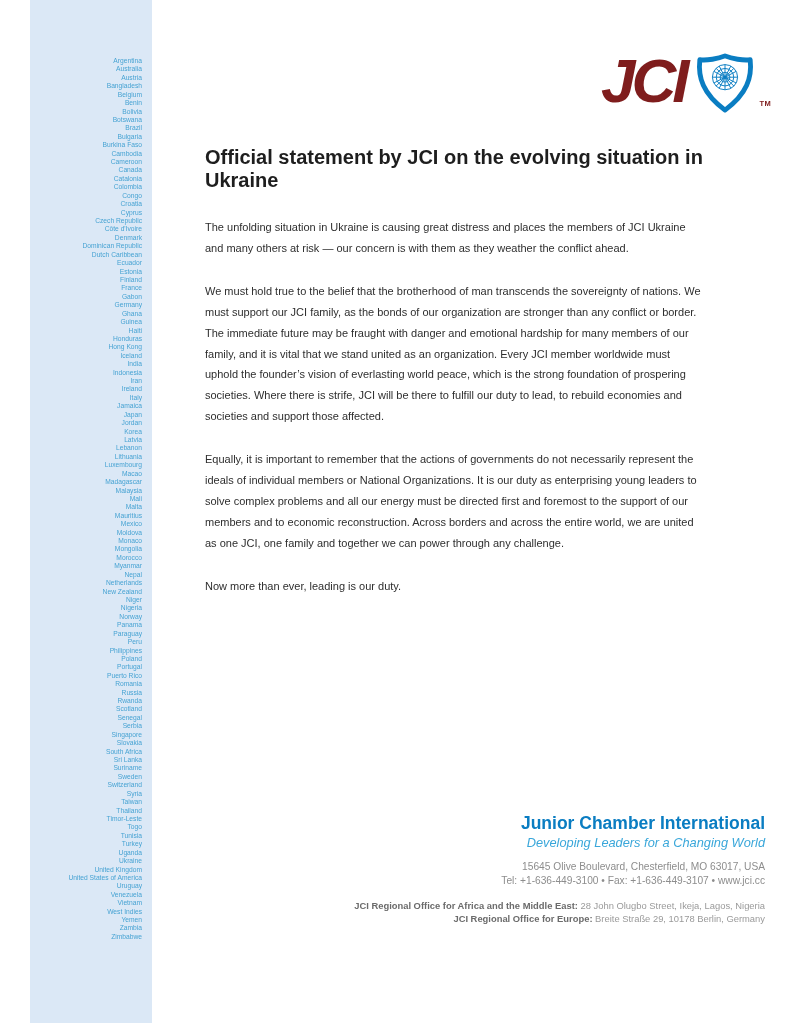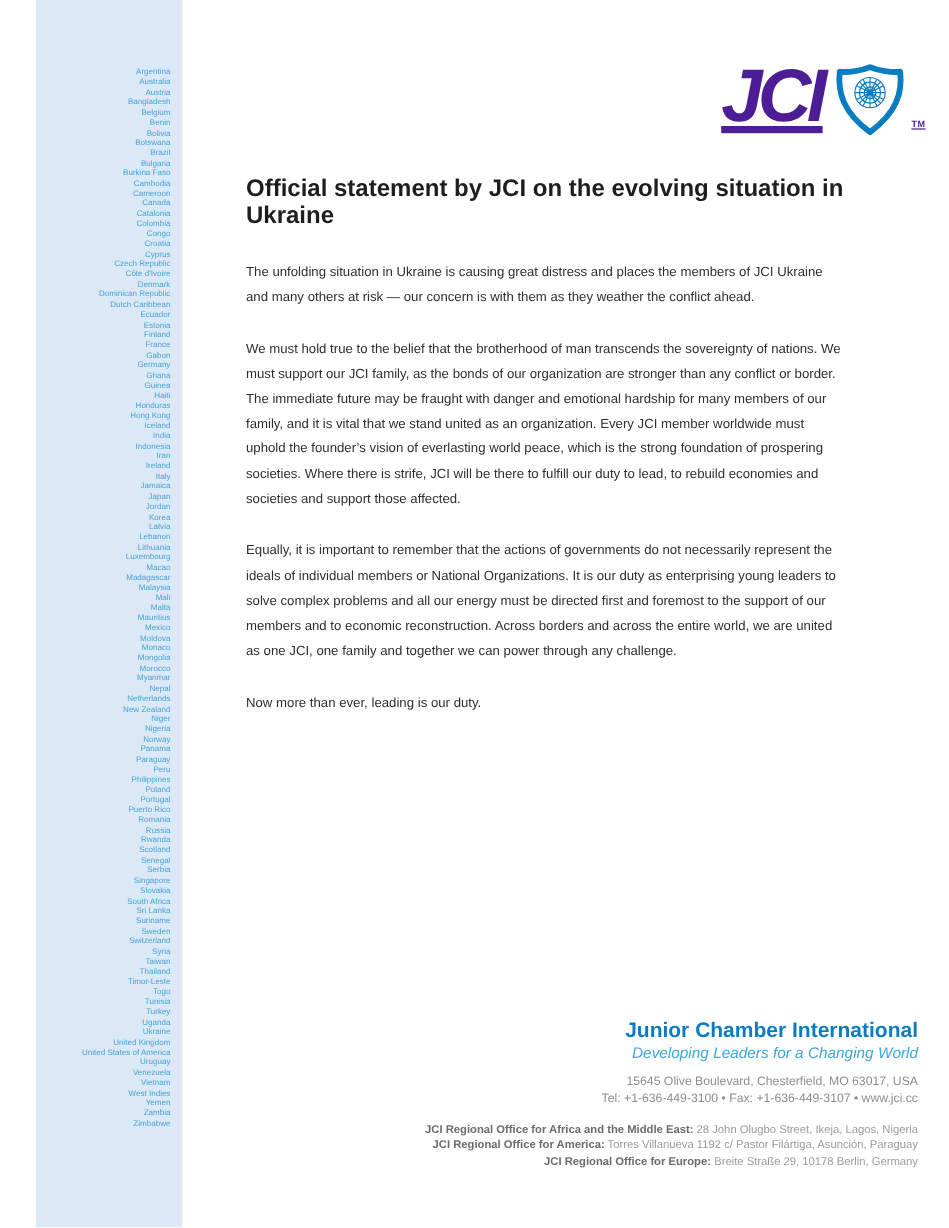--- a/index.html
+++ b/index.html
@@ -22,22 +22,21 @@
   .country{
     font-size:6.7px;
     line-height:8.42px;
     color:#47a3d3;
     white-space:nowrap;
   }
   
   .logo{
     position:absolute;top:52px;left:601px;
     display:flex;align-items:flex-start;
-    color:#4c1d95;
-    text-decoration:underline;
+    color:#7f1d1d;
   }
   .logo-text{
     font-size:62px;
     font-weight:bold;
     font-style:italic;
     letter-spacing:-4px;
     line-height:62px;
     transform:translateY(-2px);
   }
   .logo-shield{ margin-left:8px; }
@@ -60,21 +59,21 @@
   .title{
     font-size:20px;font-weight:bold;color:#1e1e1e;
     margin:0 0 25px 0;
   }
   .para{
     font-size:11px;line-height:20.9px;
     margin:0 0 22px 0;
   }
   
   .footer{
-    position:absolute;right:26px;top:847px;
+    position:absolute;right:26px;top:812px;
     text-align:right;
   }
   .org{
     font-size:17.5px;font-weight:bold;color:#0a7dc2;
     line-height:22px;
   }
   .tagline{
     font-size:12.8px;color:#3aa7da;
     line-height:17px;
     margin-bottom:9px;
@@ -344,19 +343,18 @@
     <div class="tagline">Developing Leaders for a Changing World</div>
     <div class="addr-block">
       <div>15645 Olive Boulevard, Chesterfield, MO 63017, USA</div>
       <div>Tel: +1-636-449-3100 • Fax: +1-636-449-3107 • www.jci.cc</div>
     </div>
     <div class="offices">
 
         <div class="office"><span class="office-label">JCI Regional Office for Africa and the Middle East:</span> <span class="office-addr">28 John Olugbo Street, Ikeja, Lagos, Nigeria</span></div>
 
 
-        <div class="office"><span class="office-label">JCI Regional Office for America:</span> <span class="office-addr">Torres Villanueva 1192 c/ Pastor Filártiga, Asunción, Paraguay</span></div>
 
         <div class="office"><span class="office-label">JCI Regional Office for Europe:</span> <span class="office-addr">Breite Straße 29, 10178 Berlin, Germany</span></div>
       </div>
   </div>
 
 </div>
 
 </body></html>

